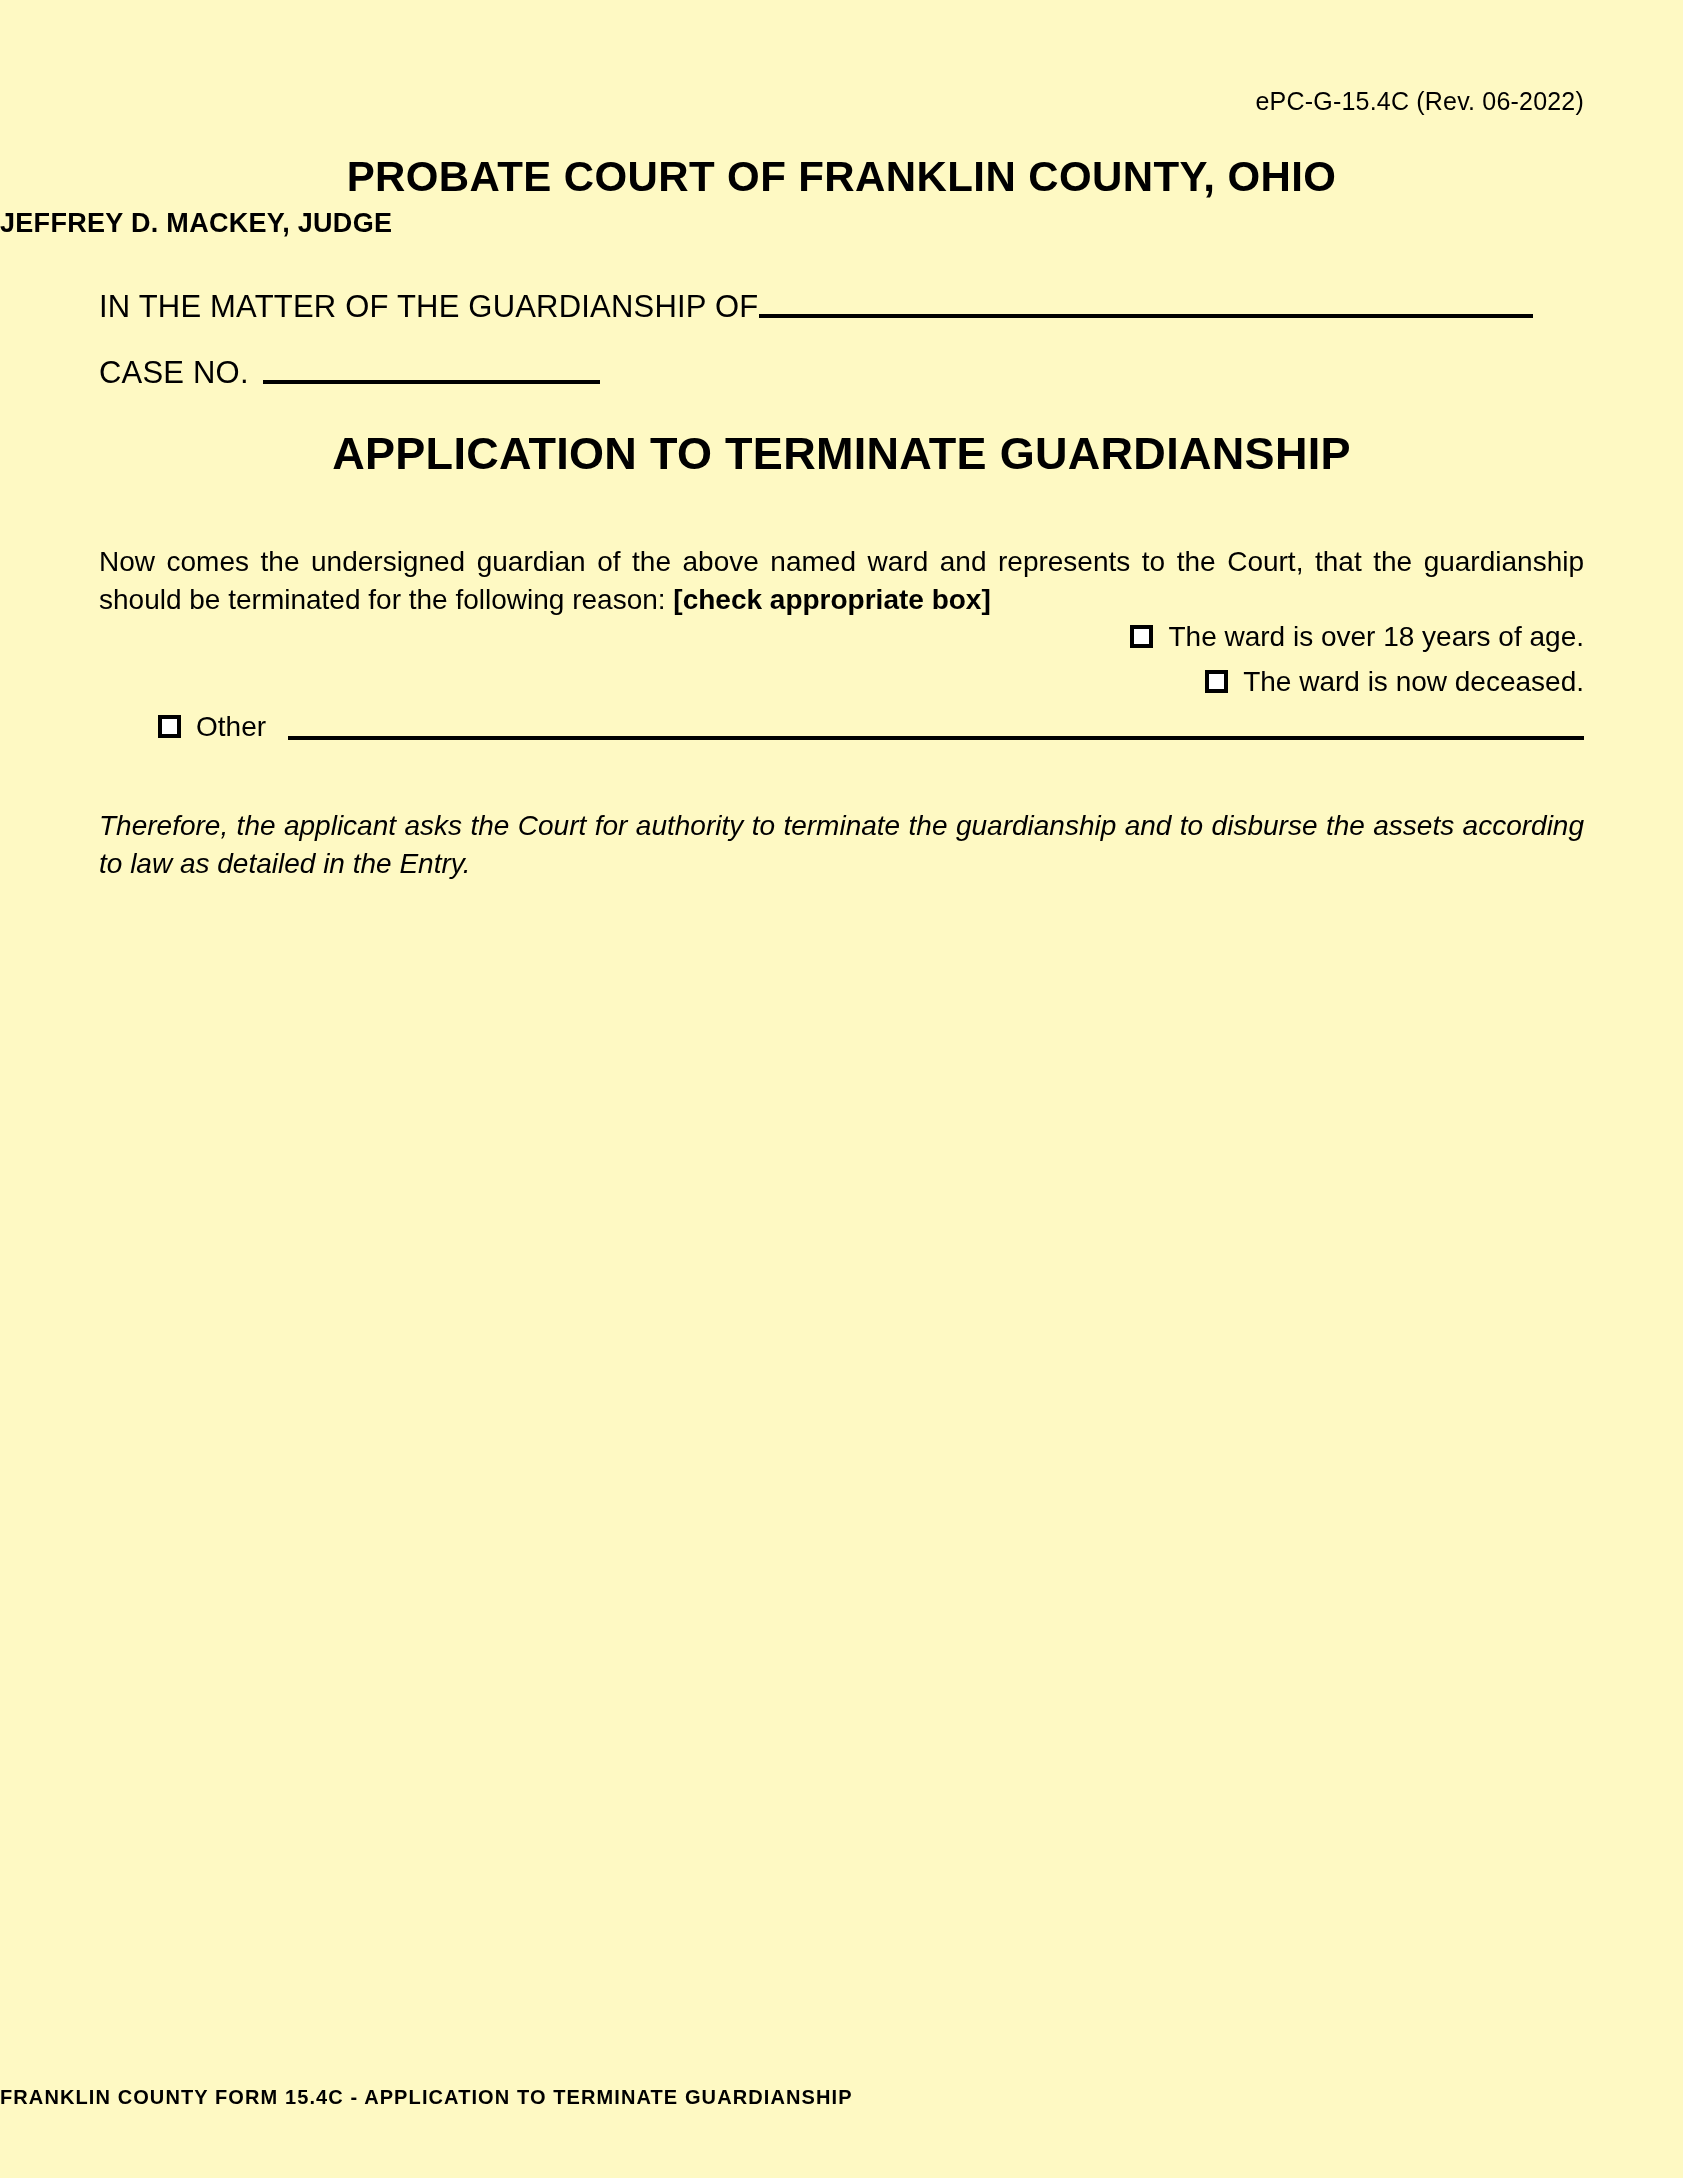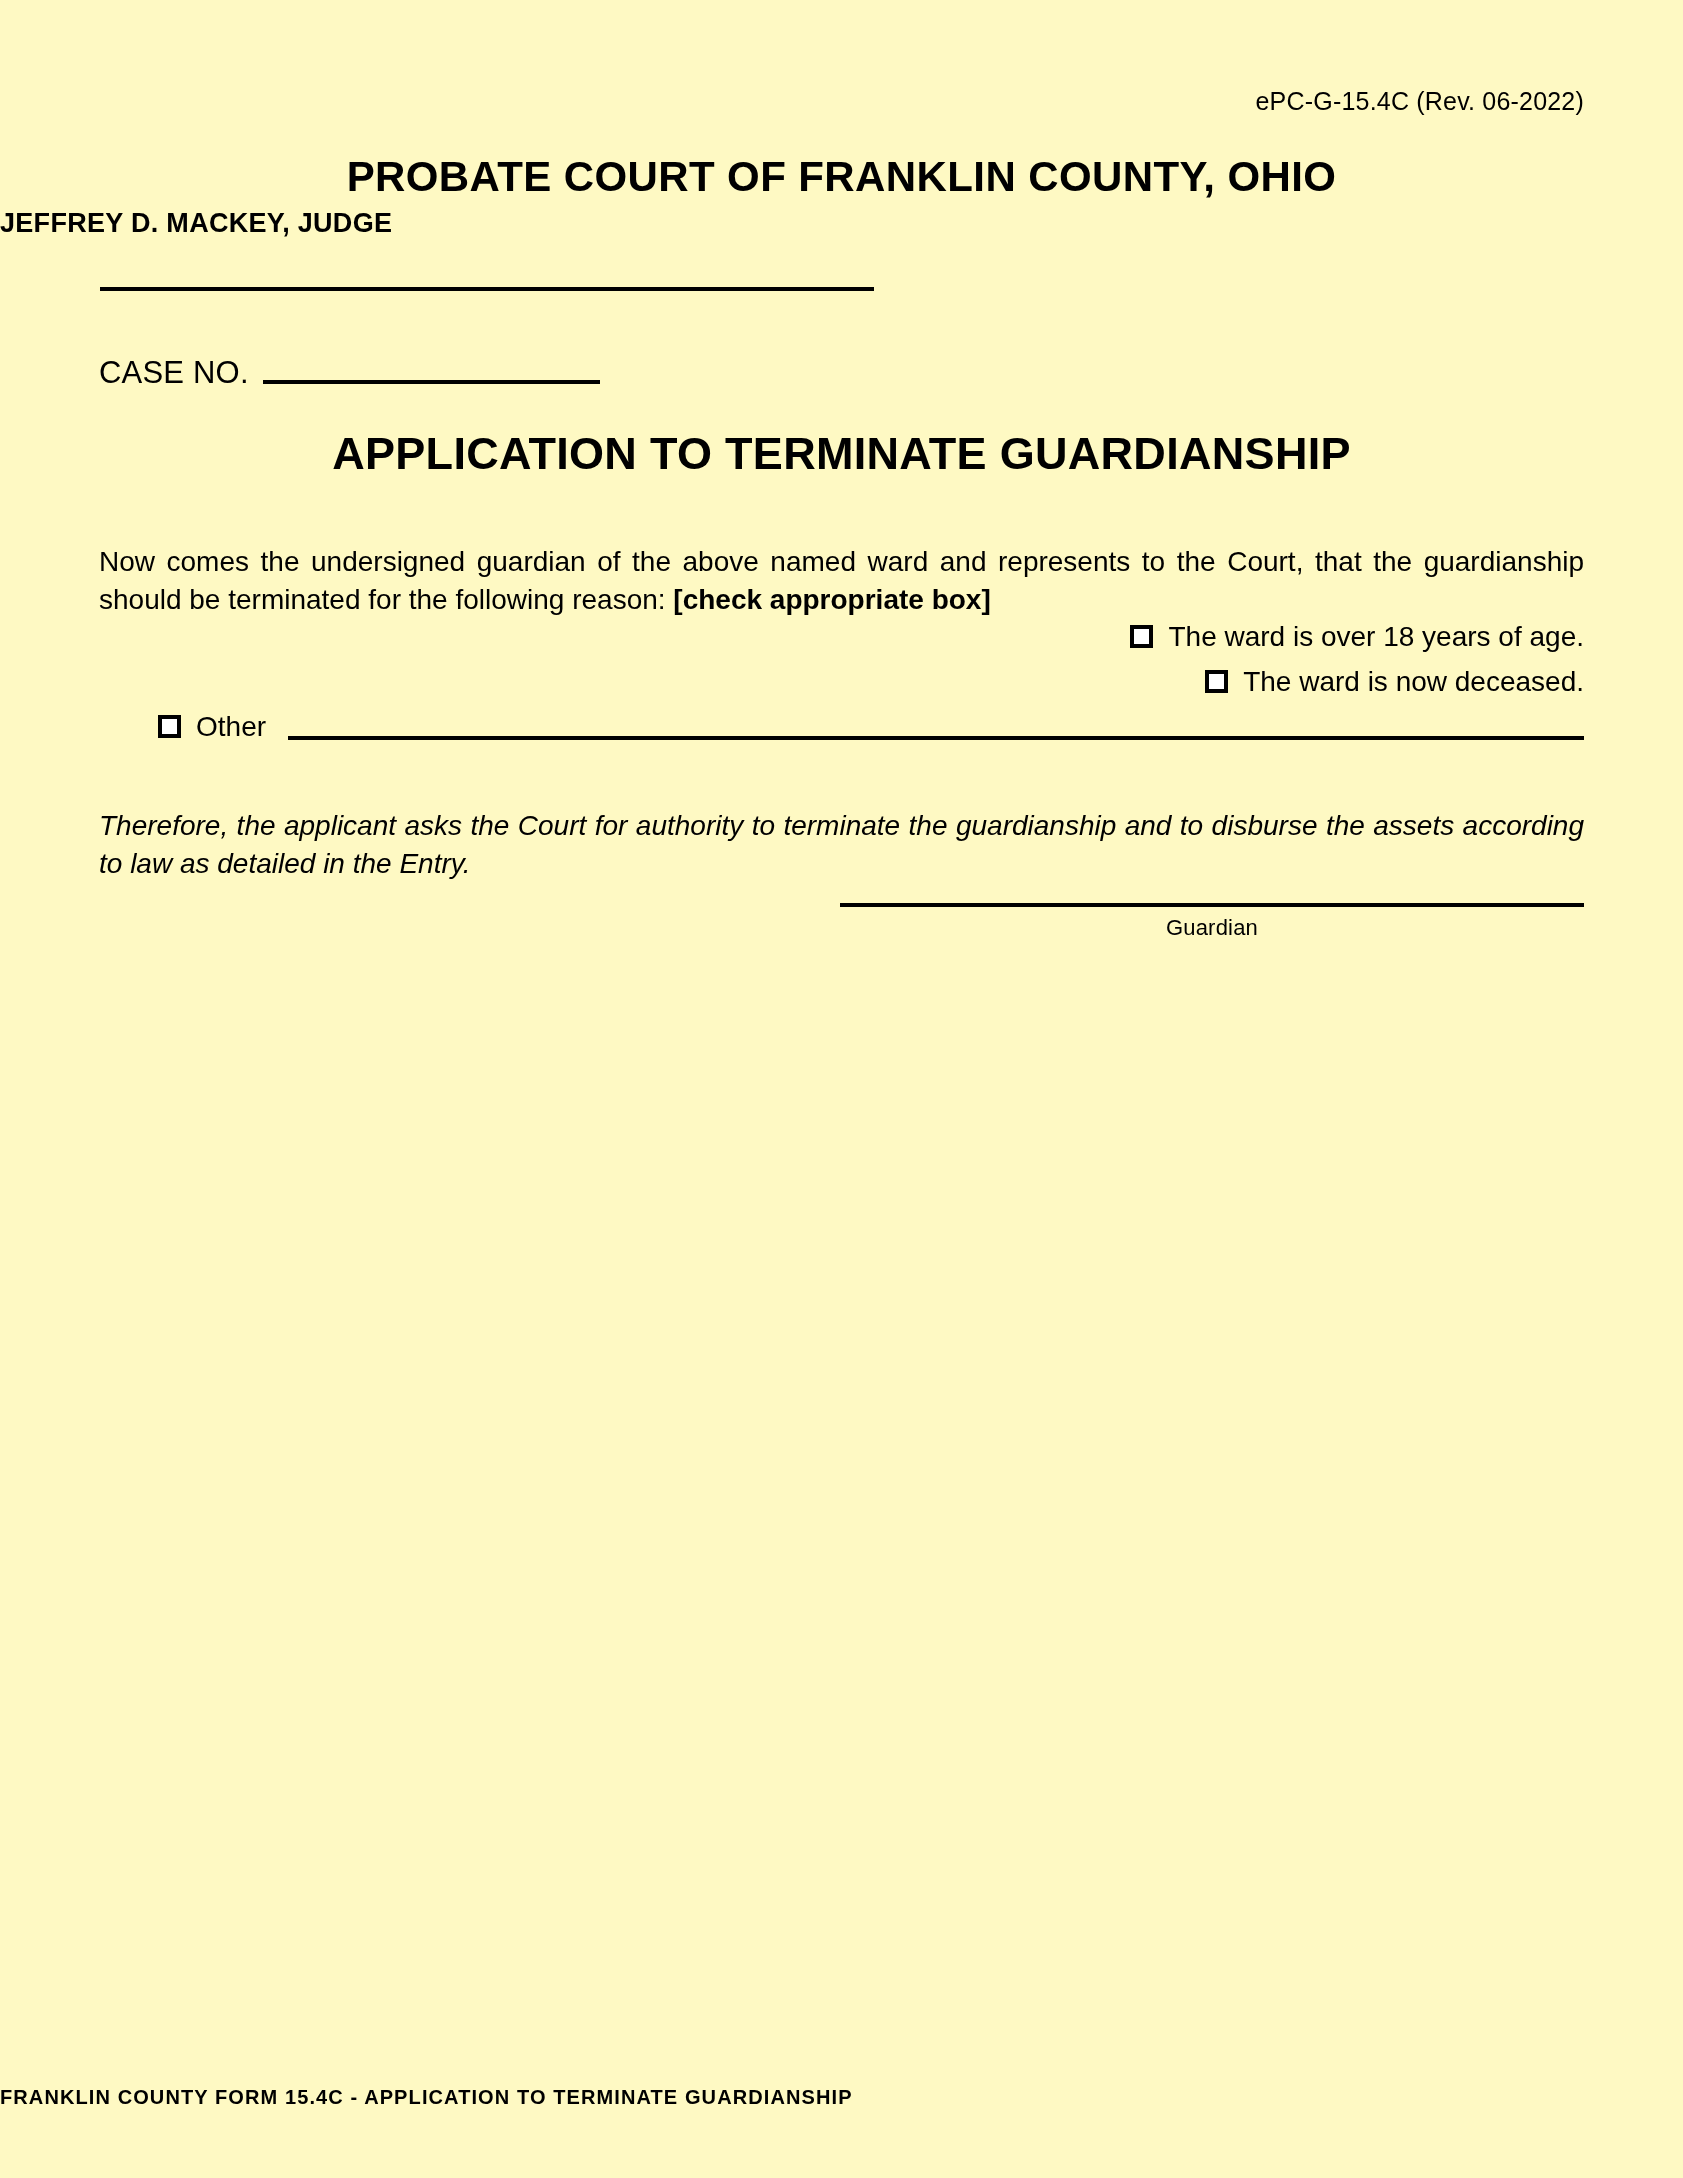--- a/index.html
+++ b/index.html
@@ -180,20 +180,21 @@
 
 <div class="page">
 
   <div class="rev-code">ePC-G-15.4C (Rev. 06-2022)</div>
 
   <div class="court-heading">PROBATE COURT OF FRANKLIN COUNTY, OHIO</div>
 
   <div class="judge-heading">JEFFREY D. MACKEY, JUDGE</div>
 
   <div class="caption-row matter">
+    <span class="caption-label">IN THE MATTER OF THE GUARDIANSHIP OF</span>
     <span class="rule rule-matter"></span>
   </div>
 
   <div class="caption-row caseno">
     <span class="caption-label">CASE NO.</span>
     <span class="rule rule-caseno"></span>
   </div>
 
   <div class="doc-title">APPLICATION TO TERMINATE GUARDIANSHIP</div>
 
@@ -214,21 +215,17 @@
     <div class="check-row">
       <span class="checkbox"></span>
       <span class="check-label">Other</span>
       <span class="check-rule"></span>
     </div>
 
   </div>
 
   <p class="body-para closing">Therefore, the applicant asks the Court for authority to terminate the guardianship and to disburse the assets according to law as detailed in the Entry.</p>
 
-  <div class="signature-block">
-    <div class="sig-line"></div>
-    <div class="sig-caption">Guardian</div>
-  </div>
 
   <div class="footer">FRANKLIN COUNTY FORM 15.4C - APPLICATION TO TERMINATE GUARDIANSHIP</div>
 
 </div>
 
 
 </body></html>

